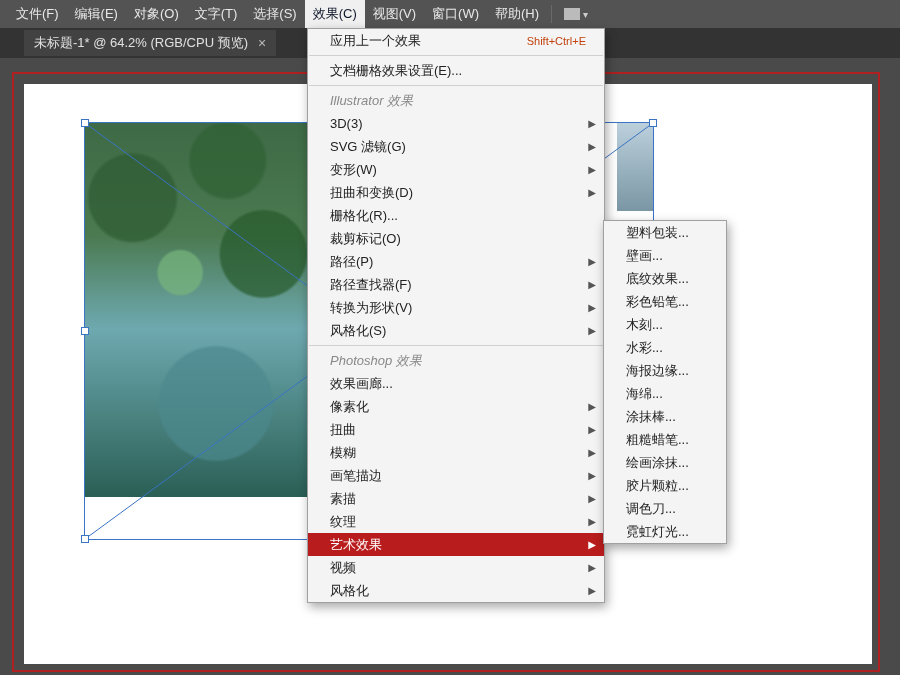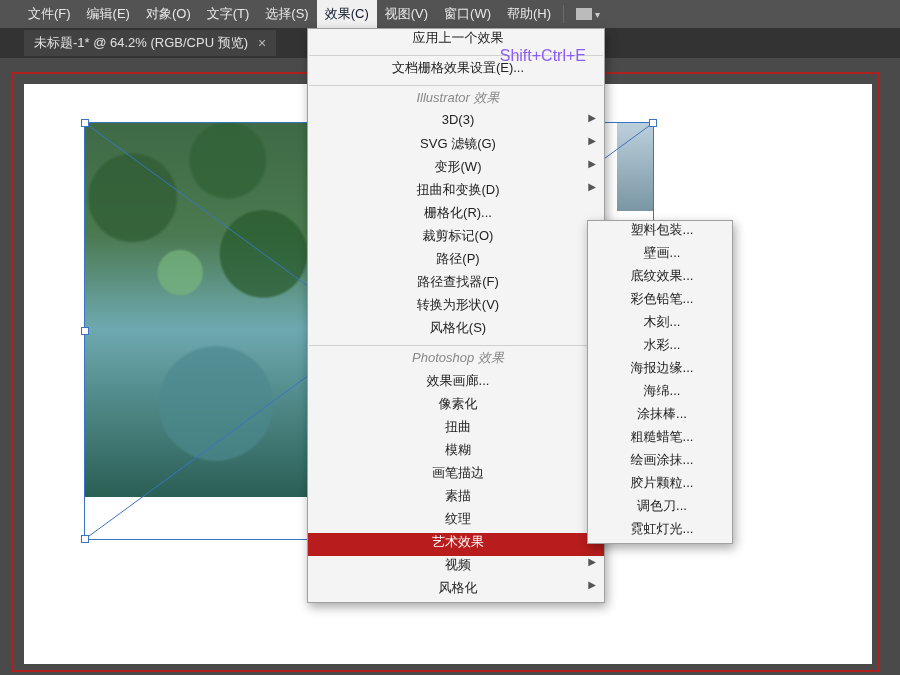--- a/index.html
+++ b/index.html
@@ -1,19 +1,19 @@
 <!DOCTYPE html>
 <html><head>
 <meta charset="utf-8">
 <style>
 * { margin:0; padding:0; box-sizing:border-box; font-family:"Microsoft YaHei","SimSun",sans-serif; font-size:13px; }
 body { width:900px; height:675px; background:#4a4a4a; overflow:hidden; position:relative; }
 
 
-.menubar { height:28px; background:#535353; display:flex; align-items:center; padding-left:20px; color:#e8e8e8; }
+.menubar { height:28px; background:#535353; display:flex; align-items:center; padding-left:8px; color:#e8e8e8; }
 .menubar .item { padding:0 8px; height:28px; line-height:28px; cursor:pointer; }
 .menubar .item.active { background:#f0f0f0; color:#0f172a; }
 .menubar .sep { width:1px; height:18px; background:#6a6a6a; margin:0 4px; }
 .workspace-switch { display:flex; align-items:center; gap:3px; padding:0 8px; }
 .ws-grid { width:16px; height:12px; background:#bbb; display:inline-block; }
 .chev { font-size:10px; color:#ccc; }
 
 
 .tabbar { height:30px; background:#333; display:flex; align-items:center; padding-left:24px; }
 .tab { background:#424242; color:#e0e0e0; height:26px; line-height:26px; padding:0 10px; display:flex; align-items:center; gap:10px; }
@@ -37,25 +37,25 @@
 .peek { position:absolute; right:0; top:0; width:36px; height:88px; background:linear-gradient(180deg,#bcd0dc,#7a96a4); }
 .diags line{stroke:#3a74c4;stroke-width:1;}
 .handle { position:absolute; width:8px; height:8px; background:#fff; border:1px solid #3a74c4; }
 .h-tl{left:-4px;top:-4px}.h-tr{right:-4px;top:-4px}.h-bl{left:-4px;bottom:-4px}.h-br{right:-4px;bottom:-4px}
 .h-tm{left:calc(50% - 4px);top:-4px}.h-bm{left:calc(50% - 4px);bottom:-4px}
 .h-ml{left:-4px;top:calc(50% - 4px)}.h-mr{right:-4px;top:calc(50% - 4px)}
 
 
 .menu { position:absolute; background:#f4f4f4; border:1px solid #a0a0a0; box-shadow:2px 4px 10px rgba(0,0,0,.35); color:#222; }
 .menu-main { left:307px; top:28px; width:298px; }
-.menu-sub { left:587px; top:220px; width:146px; }
-.menu .row { height:23px; display:flex; align-items:center; padding:0 18px 0 22px; cursor:pointer; position:relative;flex-direction:column; }
+.menu-sub { left:603px; top:220px; width:124px; }
+.menu .row { height:23px; display:flex; align-items:center; padding:0 18px 0 22px; cursor:pointer; position:relative; }
 .menu .row.hdr { color:#888; cursor:default;font-style:italic; }
 .menu .row.sel-hl { background:#b91c1c; color:#fff; }
-.menu .row .shortcut { margin-left:auto; color:#8b5cf6; font-size:16px; }
+.menu .row .shortcut { margin-left:auto; color:#c2410c; font-size:11px; }
 .menu .row .arrow { position:absolute; right:8px; font-size:10px; color:#555; }
 .menu .row.sel-hl .arrow { color:#fff; }
 .menu .div { height:1px; background:#d0d0d0; margin:3px 1px; }
 </style>
 </head>
 <body>
 
 <div class="menubar">
   <div class="item">文件(F)</div>
   <div class="item">编辑(E)</div>

